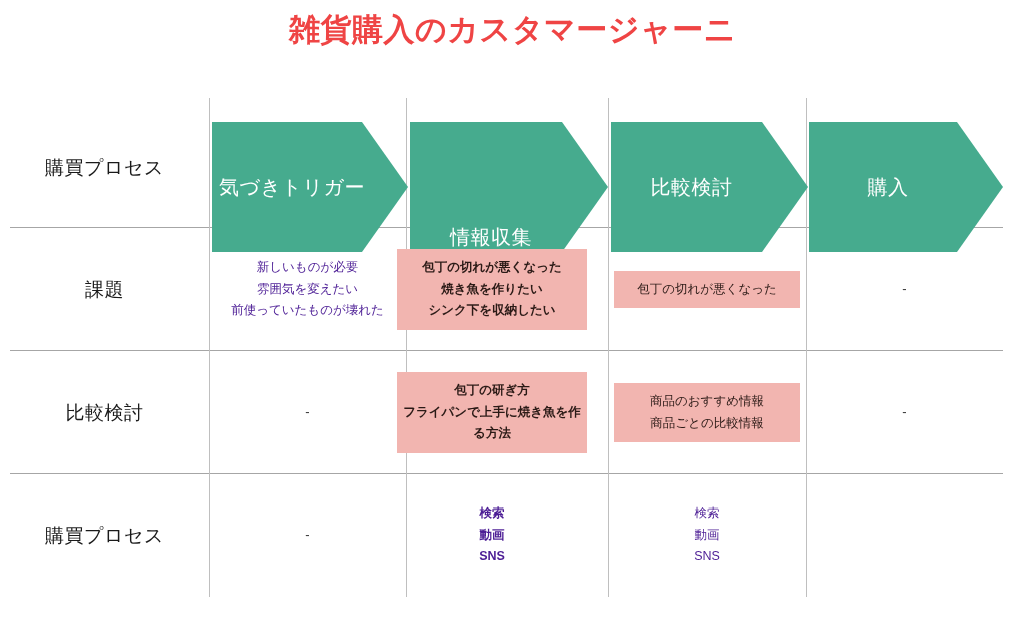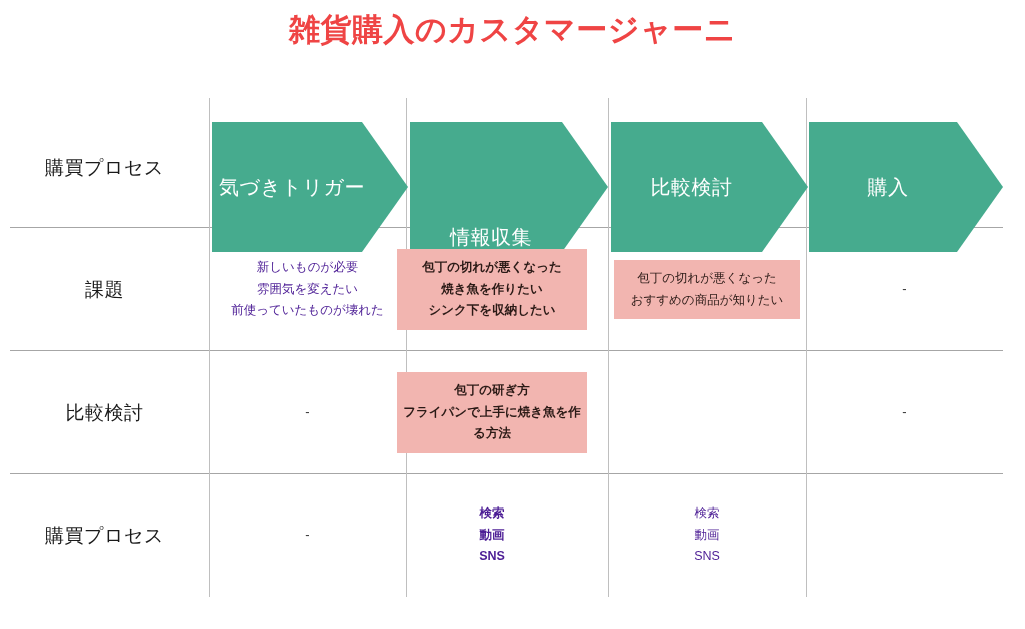--- a/index.html
+++ b/index.html
@@ -198,21 +198,20 @@
       <div class="cell-inner filled">
         <span class="line">包丁の切れが悪くなった</span>
         <span class="line">焼き魚を作りたい</span>
         <span class="line">シンク下を収納したい</span>
       </div>
     </div>
 
     <div class="cell c3">
       <div class="cell-inner filled">
         <span class="line">包丁の切れが悪くなった</span>
-        <span class="line">おすすめの商品が知りたい</span>
       </div>
     </div>
 
     <div class="cell c4">
       <div class="cell-inner plain dash">-</div>
     </div>
   </div>
 
   <div class="row row-2">
     <div class="row-label">比較検討</div>
@@ -221,20 +220,26 @@
       <div class="cell-inner plain dash">-</div>
     </div>
 
     <div class="cell c2">
       <div class="cell-inner filled">
         <span class="line">包丁の研ぎ方</span>
         <span class="line">フライパンで上手に焼き魚を作る方法</span>
       </div>
     </div>
 
+    <div class="cell c3">
+      <div class="cell-inner filled">
+        <span class="line">商品のおすすめ情報</span>
+        <span class="line">商品ごとの比較情報</span>
+      </div>
+    </div>
 
     <div class="cell c4">
       <div class="cell-inner plain dash">-</div>
     </div>
   </div>
 
   <div class="row row-3">
     <div class="row-label">購買プロセス</div>
 
     <div class="cell c1">

